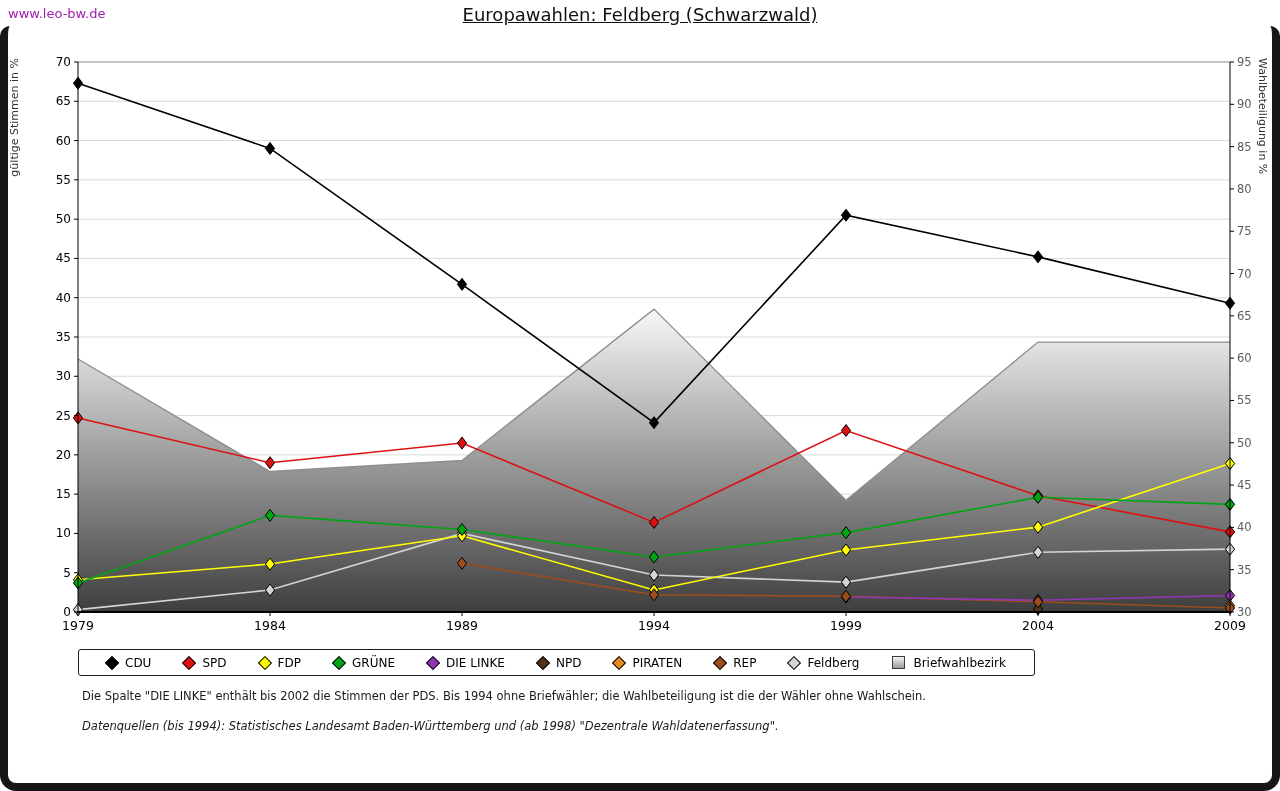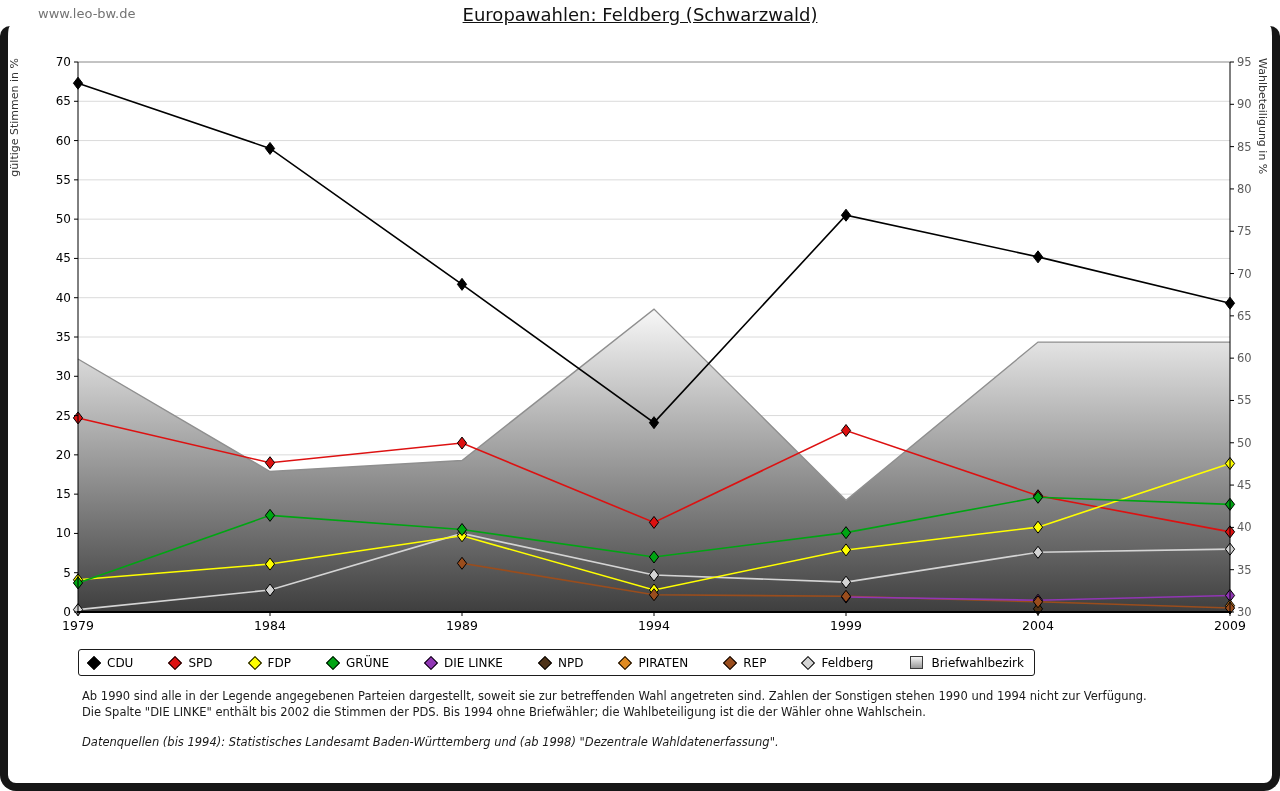--- a/index.html
+++ b/index.html
@@ -8,21 +8,21 @@
     font-family:"DejaVu Sans","Liberation Sans",sans-serif;
     overflow:hidden;
   }
   .page-frame{
     position:absolute;left:0;right:0;top:26px;bottom:0;
     border:8px solid #161616;border-top:none;
     border-radius:10px 10px 16px 16px;
     box-sizing:border-box;pointer-events:none;z-index:5;
   }
   .watermark{
-    position:absolute;left:38px;top:6px;font-size:13px;color:#737373;z-index:2;
+    position:absolute;left:8px;top:6px;font-size:13px;color:#a21caf;z-index:2;
   }
   .chart-title{
     position:absolute;left:0;top:4px;width:100%;text-align:center;
     font-size:18px;color:#111;z-index:2;text-decoration:underline;
   }
   .y-label-left{
     position:absolute;left:8px;top:58px;font-size:11px;color:#333;
     writing-mode:vertical-rl;transform:rotate(180deg);z-index:2;
   }
   .y-label-right{
@@ -31,21 +31,21 @@
   }
   #chart-svg{position:absolute;left:0;top:0;z-index:1;}
   #chart-svg text{font-family:"DejaVu Sans","Liberation Sans",sans-serif;}
   .tickL{font-size:12px;fill:#000;text-anchor:end;}
   .tickR{font-size:11.5px;fill:#5c5c5c;text-anchor:start;}
   .tickX{font-size:12.5px;fill:#000;text-anchor:middle;}
   .legend{
     position:absolute;left:78px;top:649px;width:957px;height:27px;
     border:1px solid #1d1d1d;border-radius:3px;box-sizing:border-box;
     display:flex;align-items:center;justify-content:space-between;
-    padding:0 10px;font-size:12px;color:#000;background:#fff;z-index:2;
+    padding:0 28px;font-size:12px;color:#000;background:#fff;z-index:2;
   }
   .legend-item{display:flex;align-items:center;gap:8px;white-space:nowrap;}
   .lg-diamond{
     width:8px;height:8px;border:1px solid #000;
     transform:rotate(45deg);flex:0 0 auto;
   }
   .lg-square{
     width:13px;height:13px;border:1px solid #3a3a3a;
     background:linear-gradient(#f4f4f4,#9a9a9a);flex:0 0 auto;
     box-sizing:border-box;
@@ -265,18 +265,17 @@
       <span class="lg-diamond" style="background: rgb(212, 212, 212);"></span>
       <span>Feldberg</span>
     </span>
     <span class="legend-item">
       <span class="lg-square"></span>
       <span>Briefwahlbezirk</span>
     </span>
   </div>
 
 <div class="notes">
-  <div>Ab 1990 sind alle in der Legende angegebenen Parteien dargestellt, soweit sie zur betreffenden Wahl angetreten sind. Zahlen der Sonstigen stehen 1990 und 1994 nicht zur Verfügung.</div>
   <div>Die Spalte "DIE LINKE" enthält bis 2002 die Stimmen der PDS. Bis 1994 ohne Briefwähler; die Wahlbeteiligung ist die der Wähler ohne Wahlschein.</div>
   <div class="source-line">Datenquellen (bis 1994): Statistisches Landesamt Baden-Württemberg und (ab 1998) "Dezentrale Wahldatenerfassung".</div>
 </div>
 
 <div class="page-frame"></div>
 
 </body></html>

